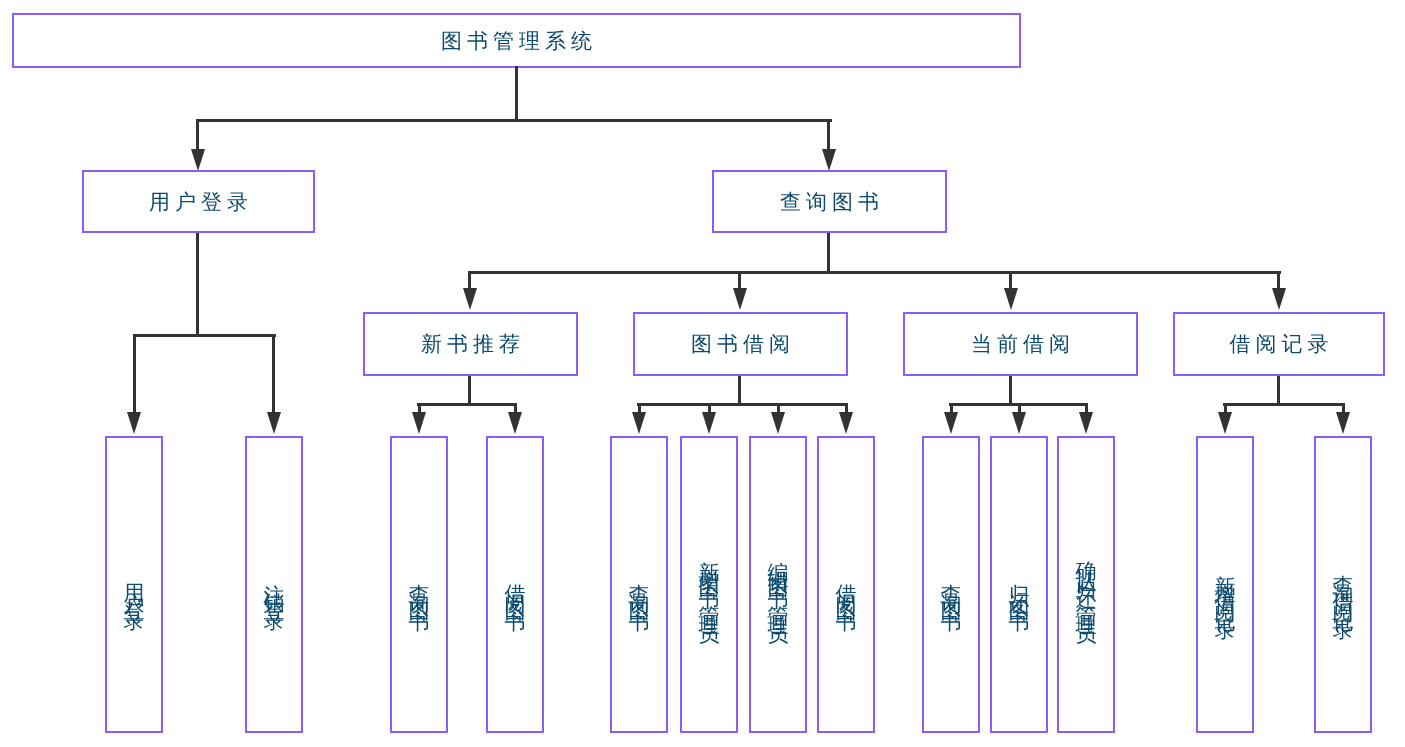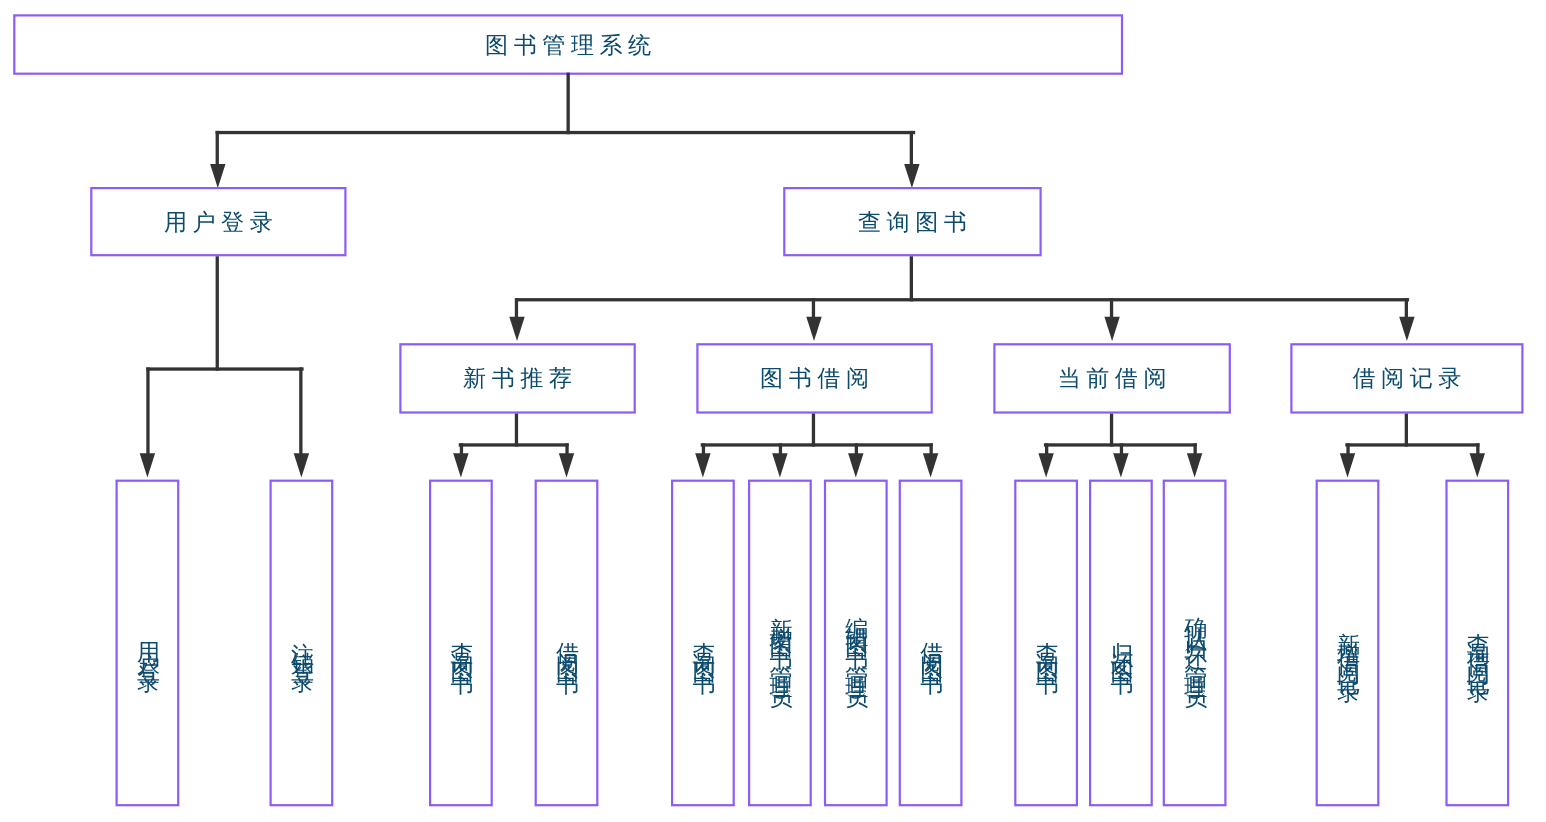--- a/index.html
+++ b/index.html
@@ -91,21 +91,21 @@
   <div class="line" style="left:738px; top:271px; width:3px; height:19px"></div>
   <div class="line" style="left:1009px; top:271px; width:3px; height:19px"></div>
   <div class="line" style="left:1277px; top:271px; width:3px; height:19px"></div>
   <div class="arrow" style="left:463px; top:288px"></div>
   <div class="arrow" style="left:733px; top:288px"></div>
   <div class="arrow" style="left:1004px; top:288px"></div>
   <div class="arrow" style="left:1272px; top:288px"></div>
 
   <div class="node h" style="left:363px; top:312px; width:215px; height:64px">新书推荐</div>
   <div class="node h" style="left:633px; top:312px; width:215px; height:64px">图书借阅</div>
-  <div class="node h" style="left:903px; top:312px; width:216px; height:64px">当前借阅</div>
+  <div class="node h" style="left:903px; top:312px; width:235px; height:64px">当前借阅</div>
   <div class="node h" style="left:1173px; top:312px; width:212px; height:64px">借阅记录</div>
 
   <div class="line" style="left:468px; top:376px; width:3px; height:30px"></div>
   <div class="line" style="left:738px; top:376px; width:3px; height:30px"></div>
   <div class="line" style="left:1009px; top:376px; width:3px; height:30px"></div>
   <div class="line" style="left:1277px; top:376px; width:3px; height:30px"></div>
 
   <div class="line" style="left:417px; top:403px; width:100px; height:3px"></div>
   <div class="line" style="left:637px; top:403px; width:211px; height:3px"></div>
   <div class="line" style="left:949px; top:403px; width:139px; height:3px"></div>

